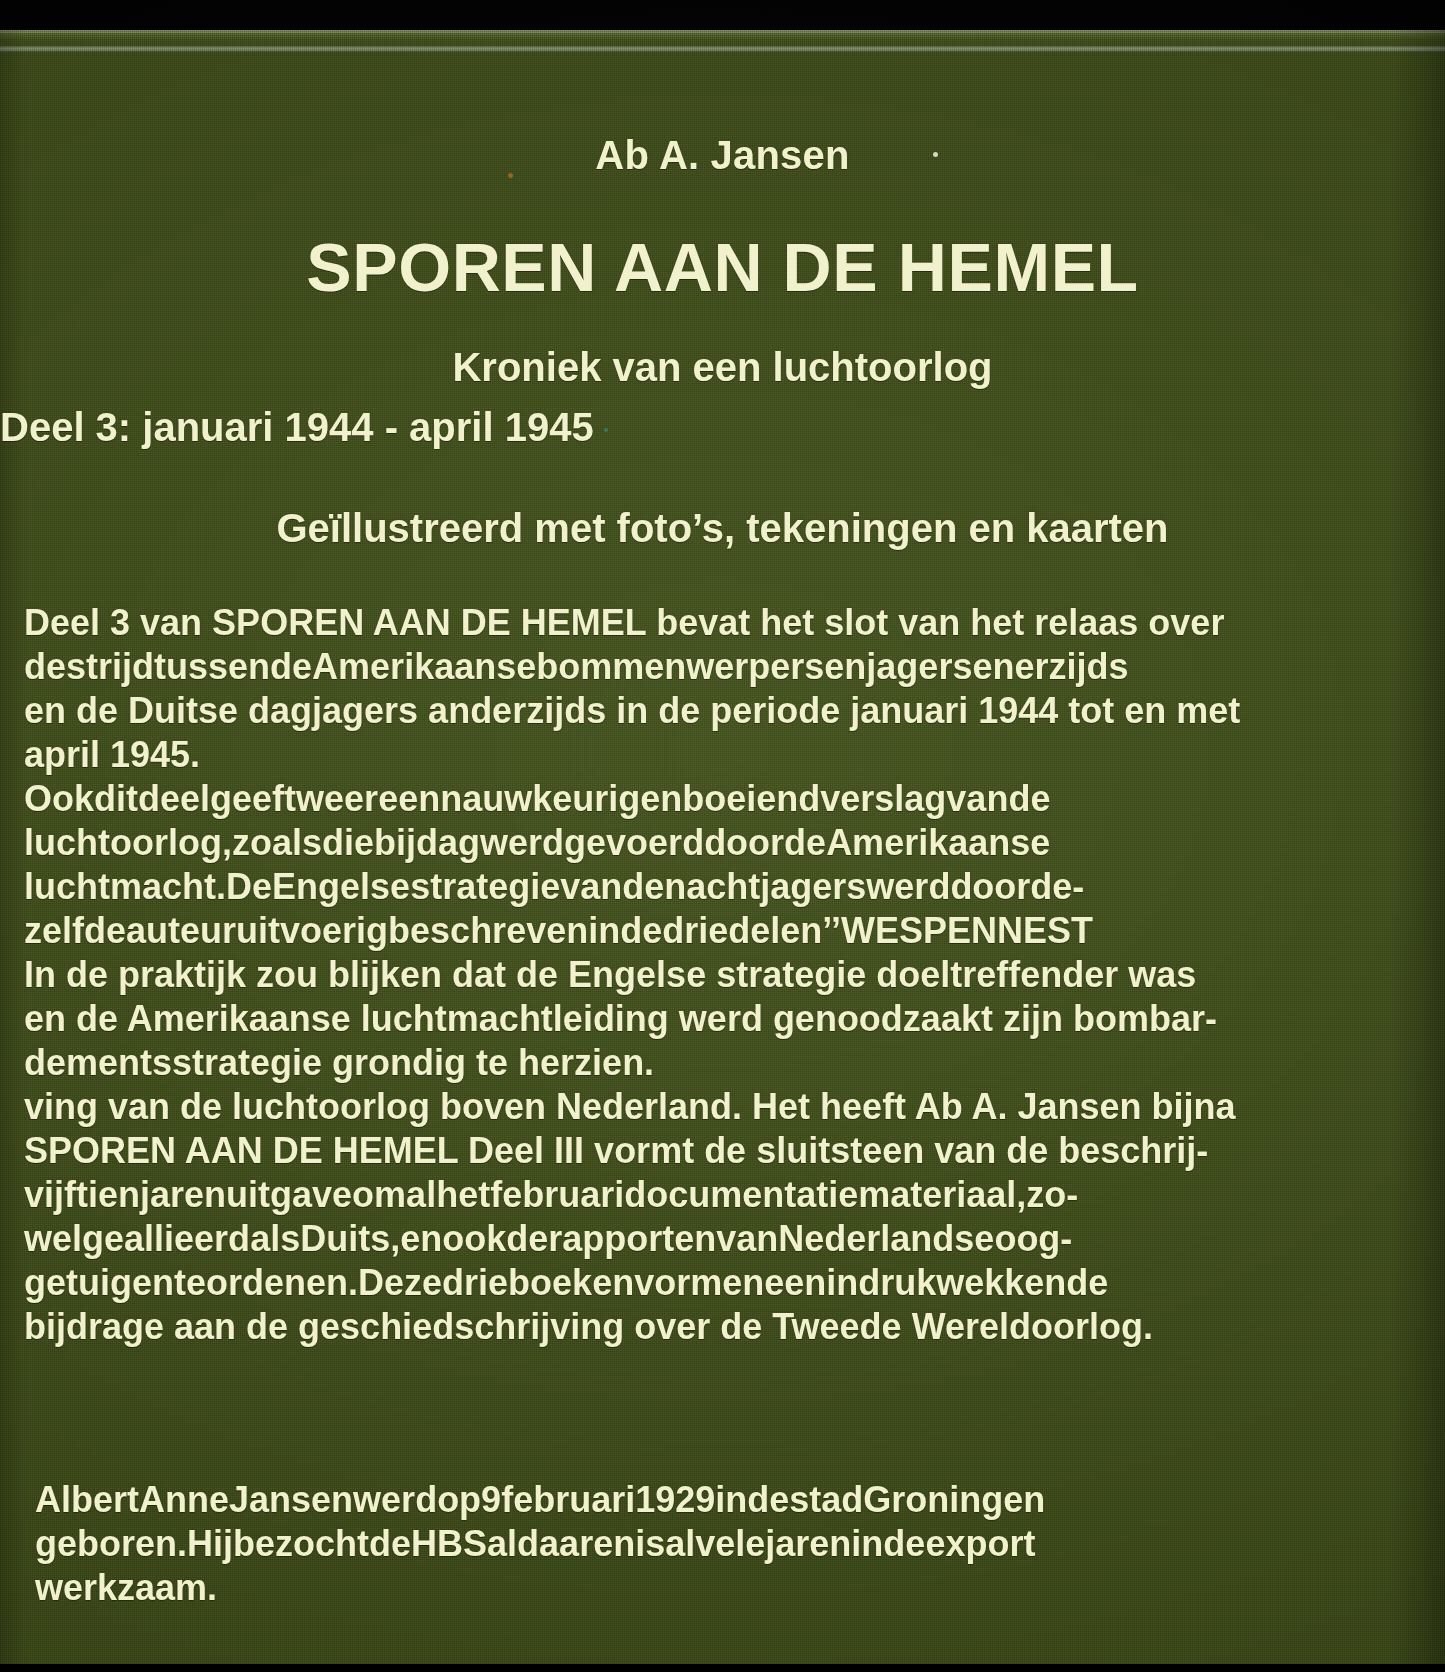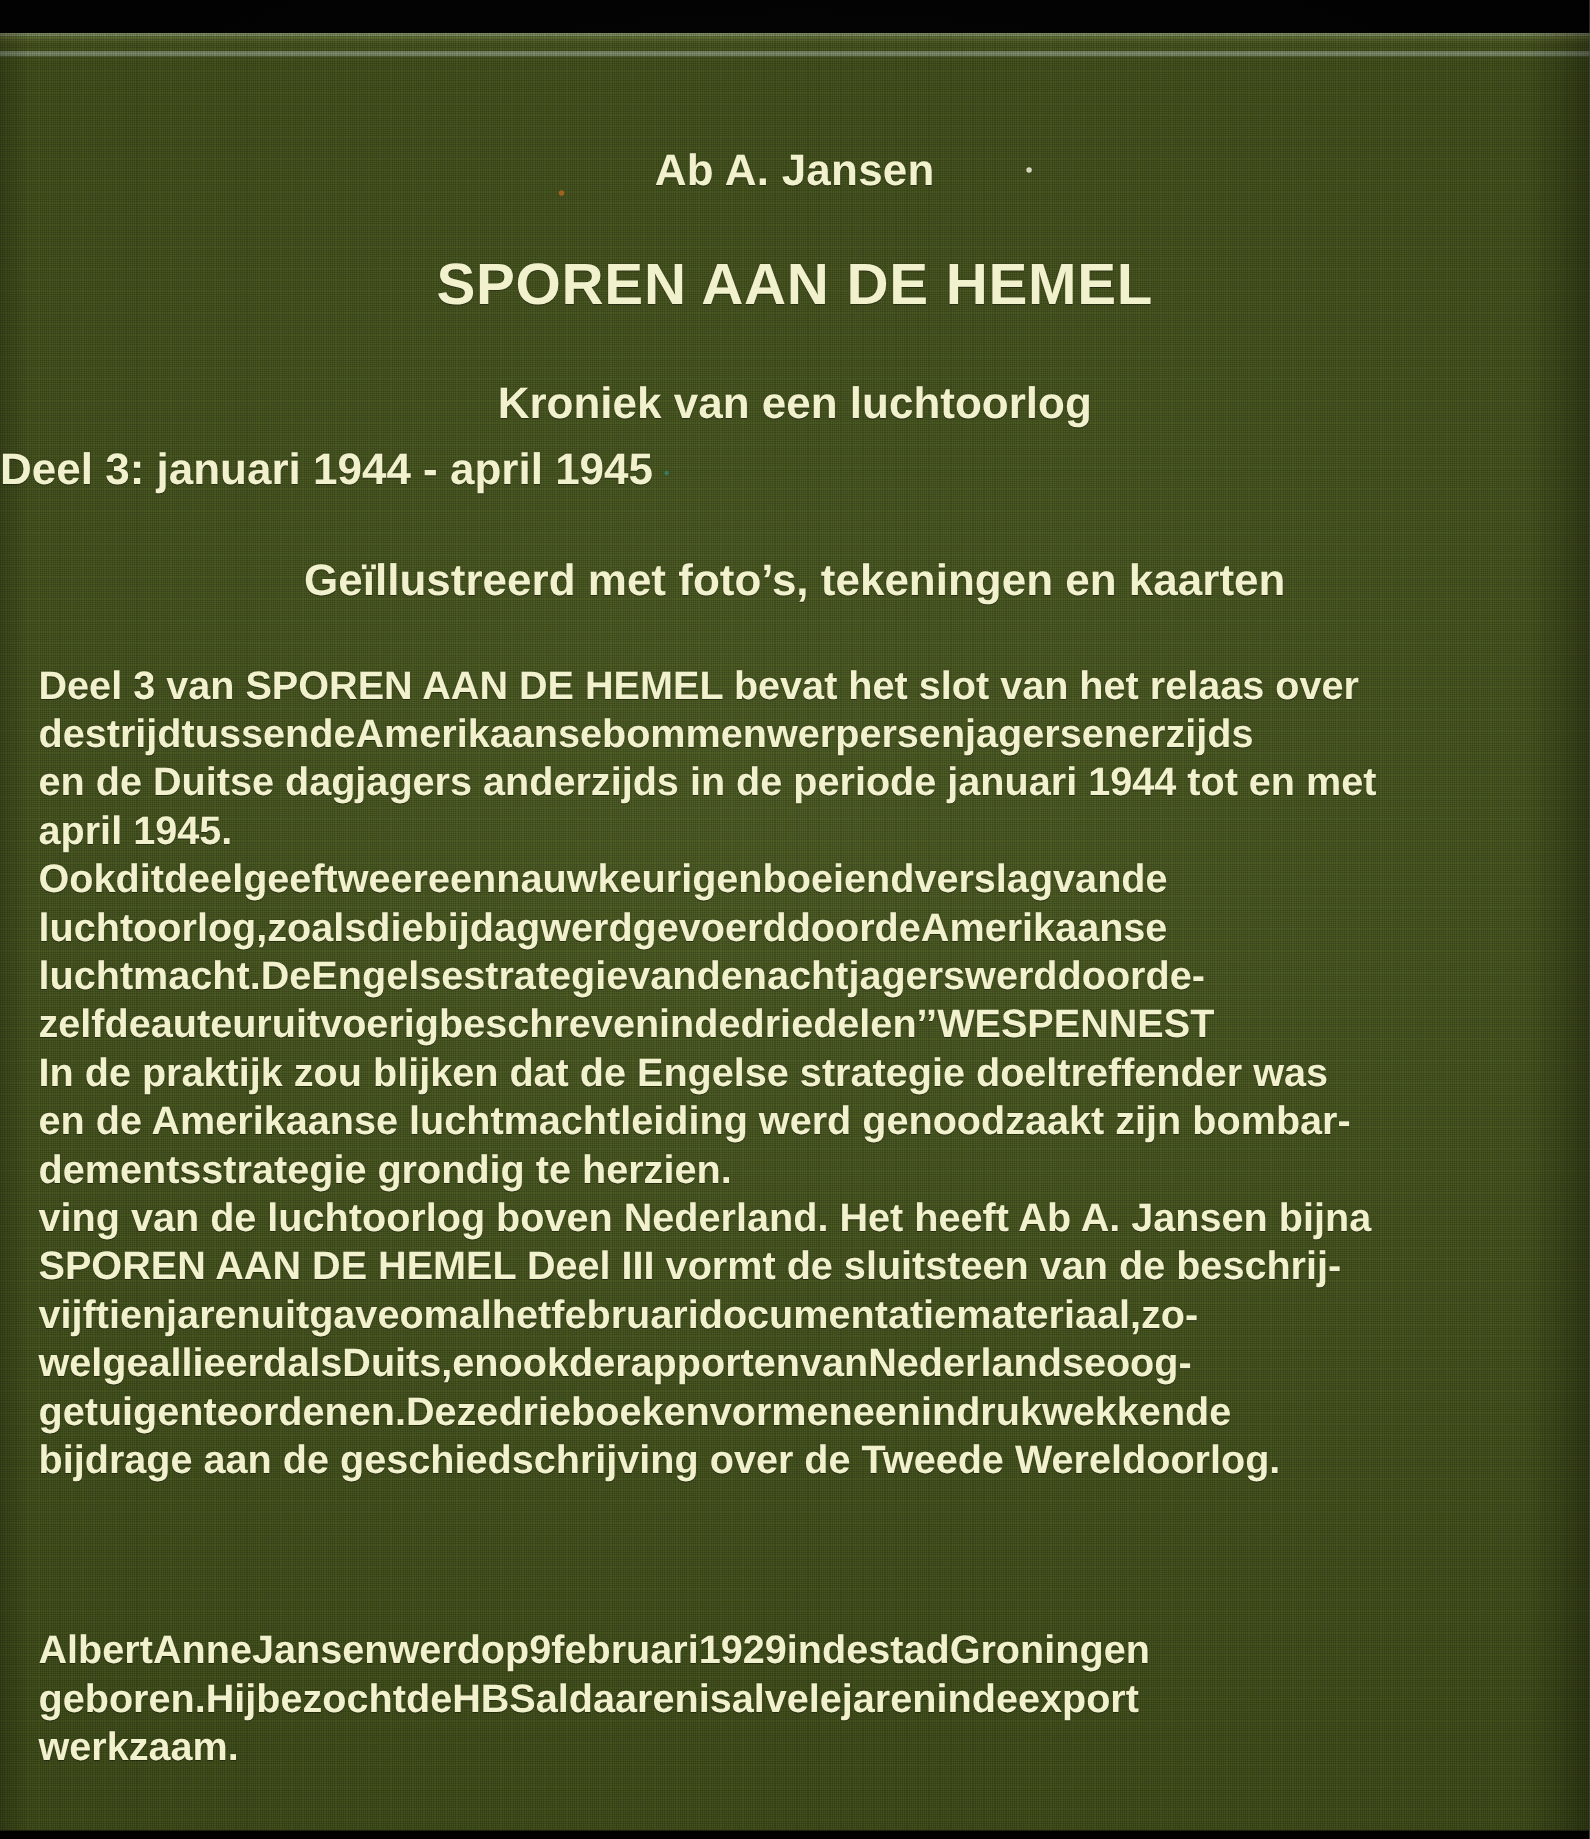--- a/index.html
+++ b/index.html
@@ -45,39 +45,39 @@
   }
 
   .author{
     position:absolute;left:0;right:0;top:133px;
     text-align:center;
     font-size:40px;font-weight:bold;letter-spacing:.2px;
   }
   .title{
     position:absolute;left:0;right:0;top:228px;
     text-align:center;
-    font-size:53px;font-weight:bold;letter-spacing:.6px;
+    font-size:68px;font-weight:bold;letter-spacing:.6px;
   }
   .sub1{
     position:absolute;left:0;right:0;top:345px;
     text-align:center;
     font-size:40px;font-weight:bold;
   }
   .sub2{
     position:absolute;left:0;right:0;top:405px;
     font-size:40px;font-weight:bold;
   }
   .illus{
     position:absolute;left:0;right:0;top:506px;
     text-align:center;
     font-size:40px;font-weight:bold;
   }
 
   .body{
-    position:absolute;left:35px;top:601px;width:1275px;
+    position:absolute;left:24px;top:601px;width:1275px;
   }
   .para{margin:0 0 0 0;}
   .para .ln{
     display:block;
     color:#f2f1cd;
     text-shadow:0 1px 0 rgba(0,0,0,.35), 0 0 2px rgba(0,0,0,.20);
     font-size:36px;
     font-weight:bold;
     line-height:44px;
     white-space:nowrap;

